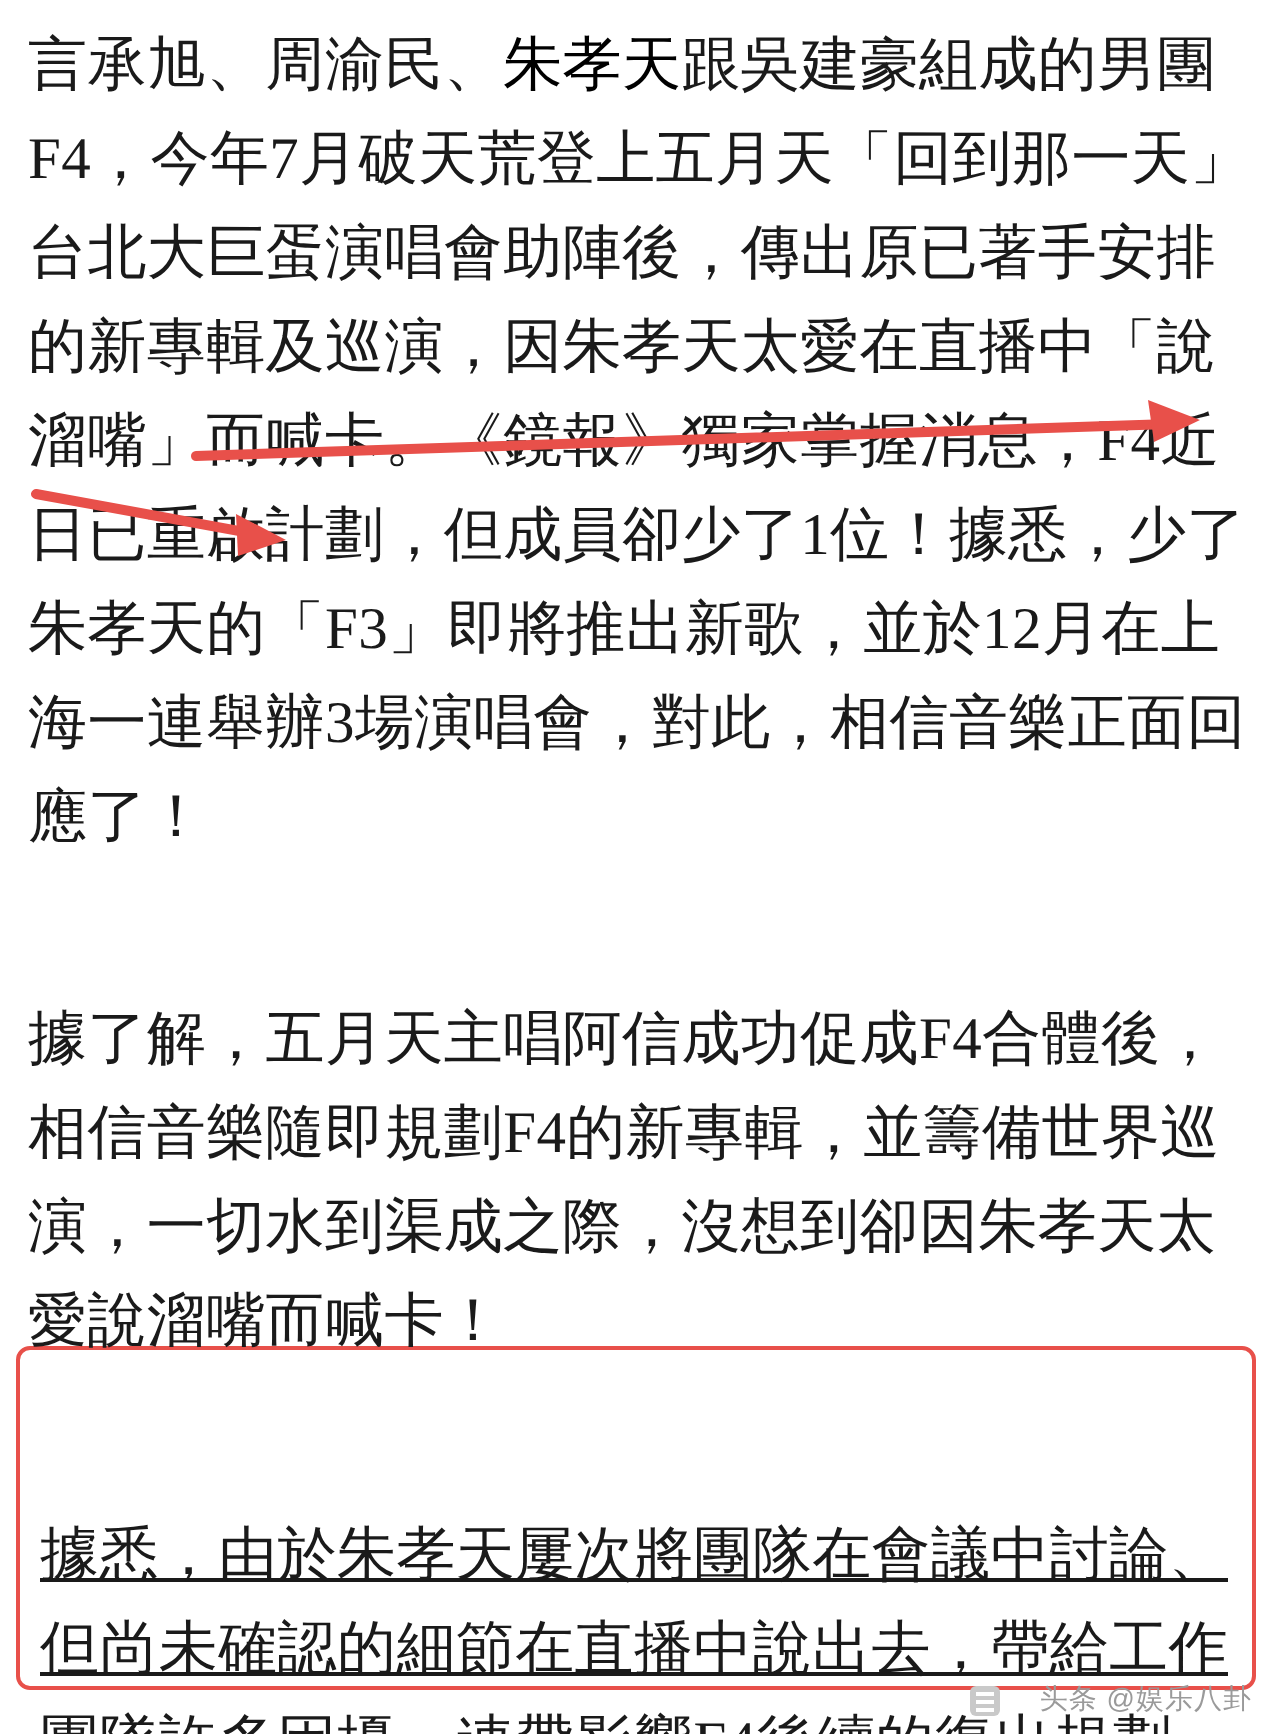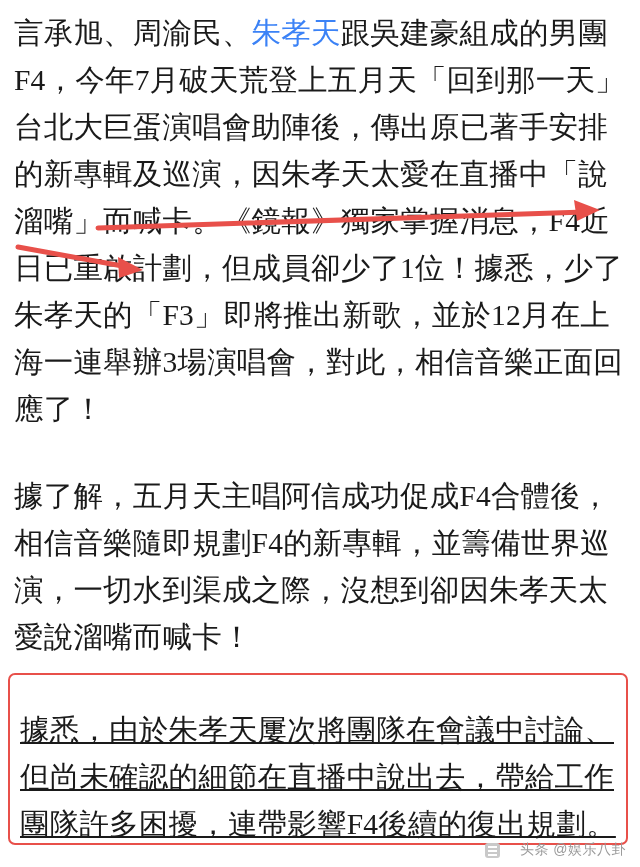--- a/index.html
+++ b/index.html
@@ -27,29 +27,29 @@
     z-index: 2;
   }
   .para {
     font-size: 29.5px;
     line-height: 47px;
     letter-spacing: 0.2px;
     text-align: left;
     margin: 0;
   }
   .para + .para {
-    margin-top: 40px;
+    margin-top: 64px;
   }
   .para-boxed {
     margin-top: 36px;
     padding: 6px 8px 8px 6px;
     text-decoration: underline;
   }
   .highlight-name {
-    color: #3b82f6;
+    color: #000000;
   }
   
   .redbox {
     position: absolute;
     left: 8px;
     top: 673px;
     width: 620px;
     height: 172px;
     border: 2px solid #e8504a;
     border-radius: 7px;

